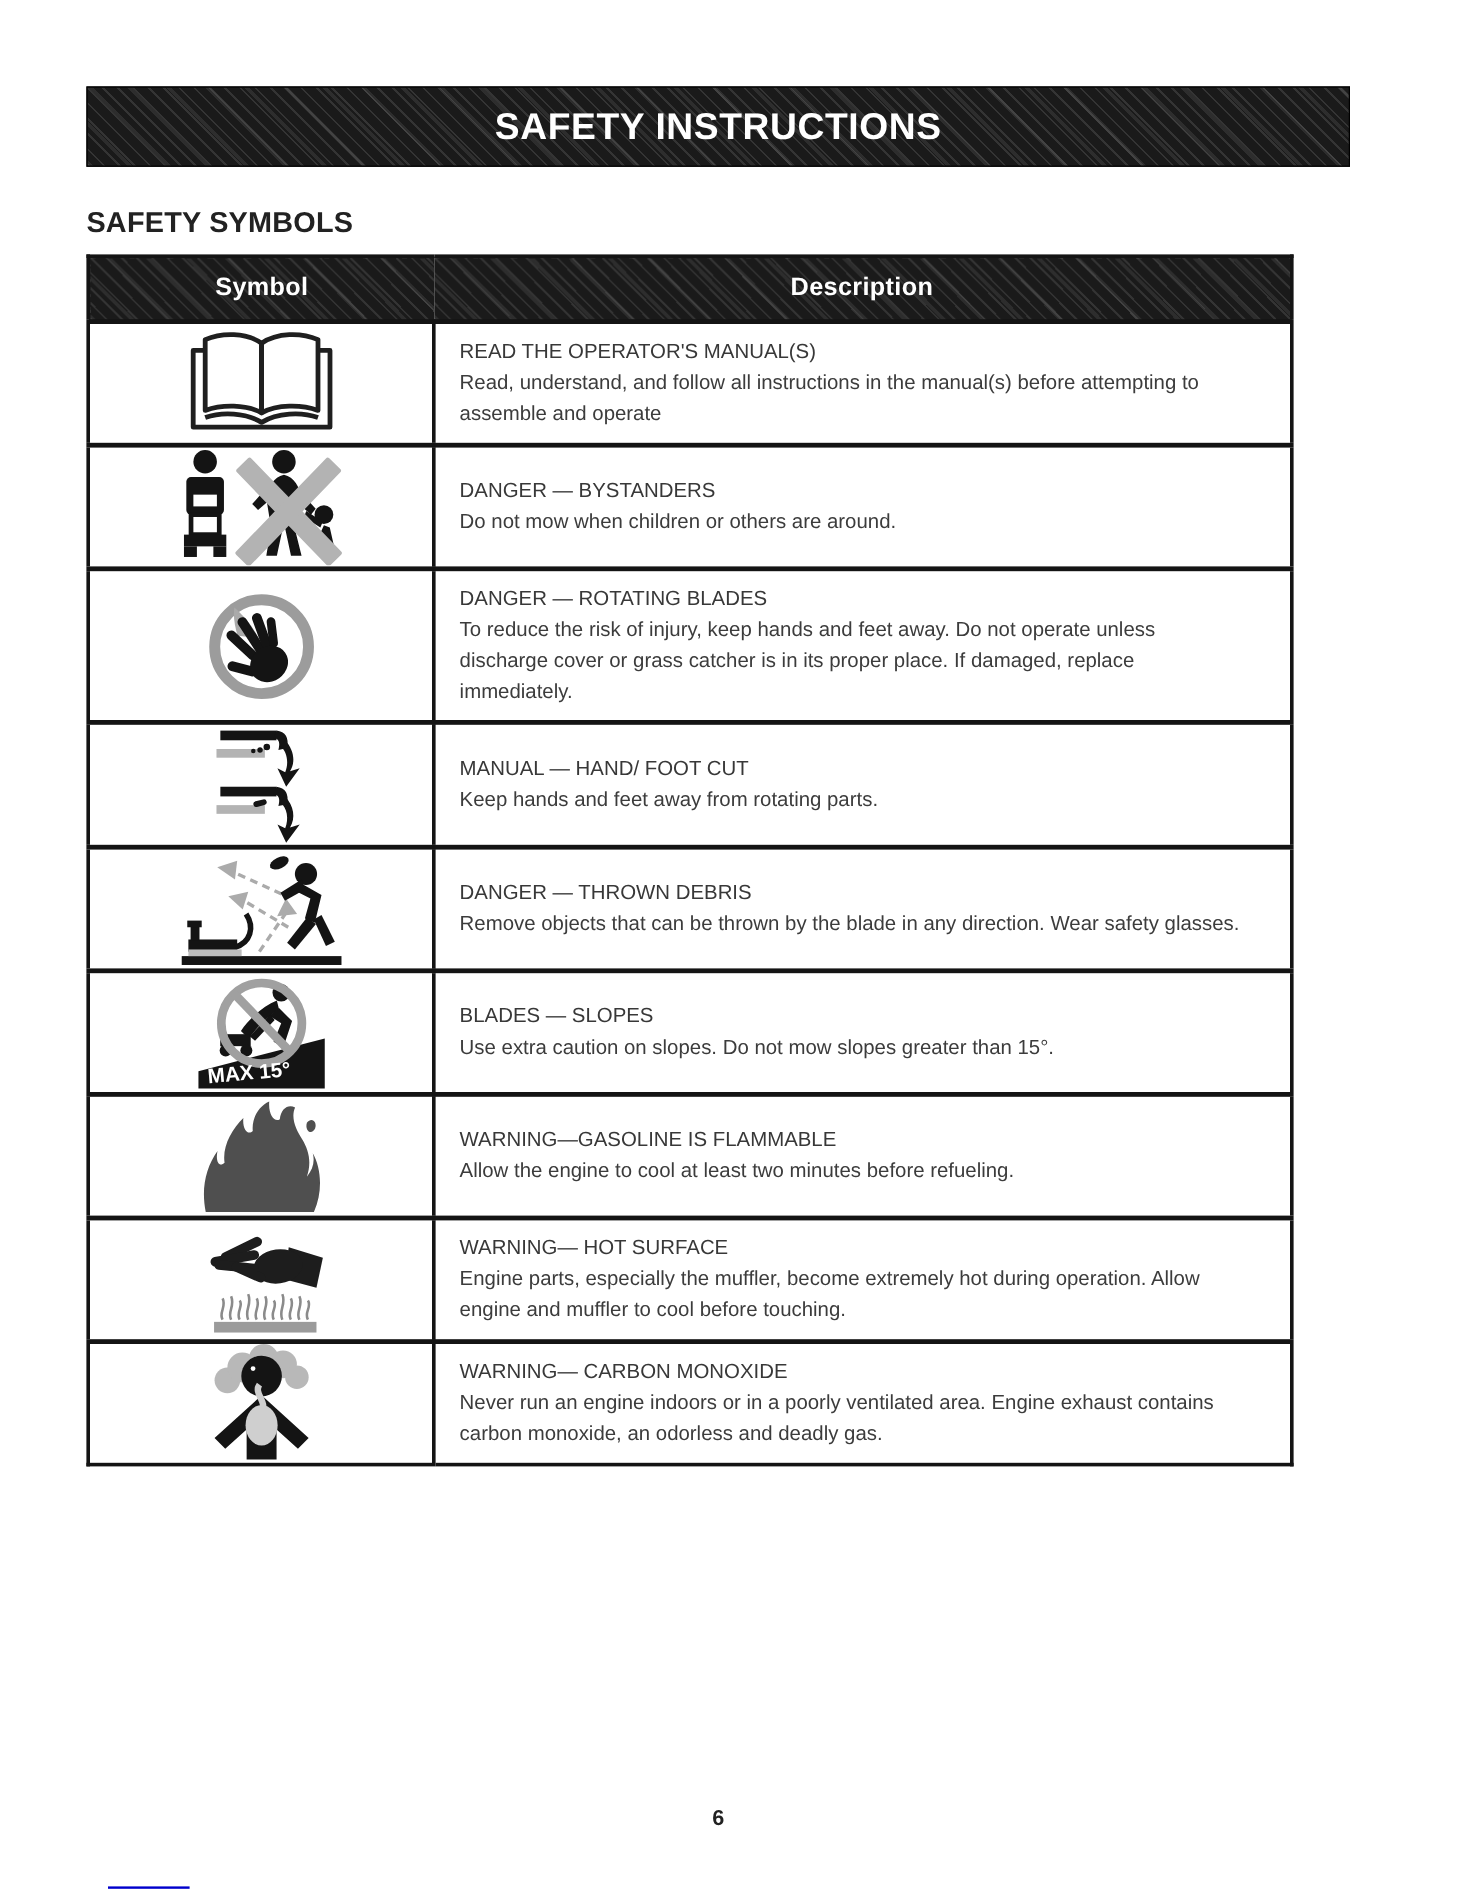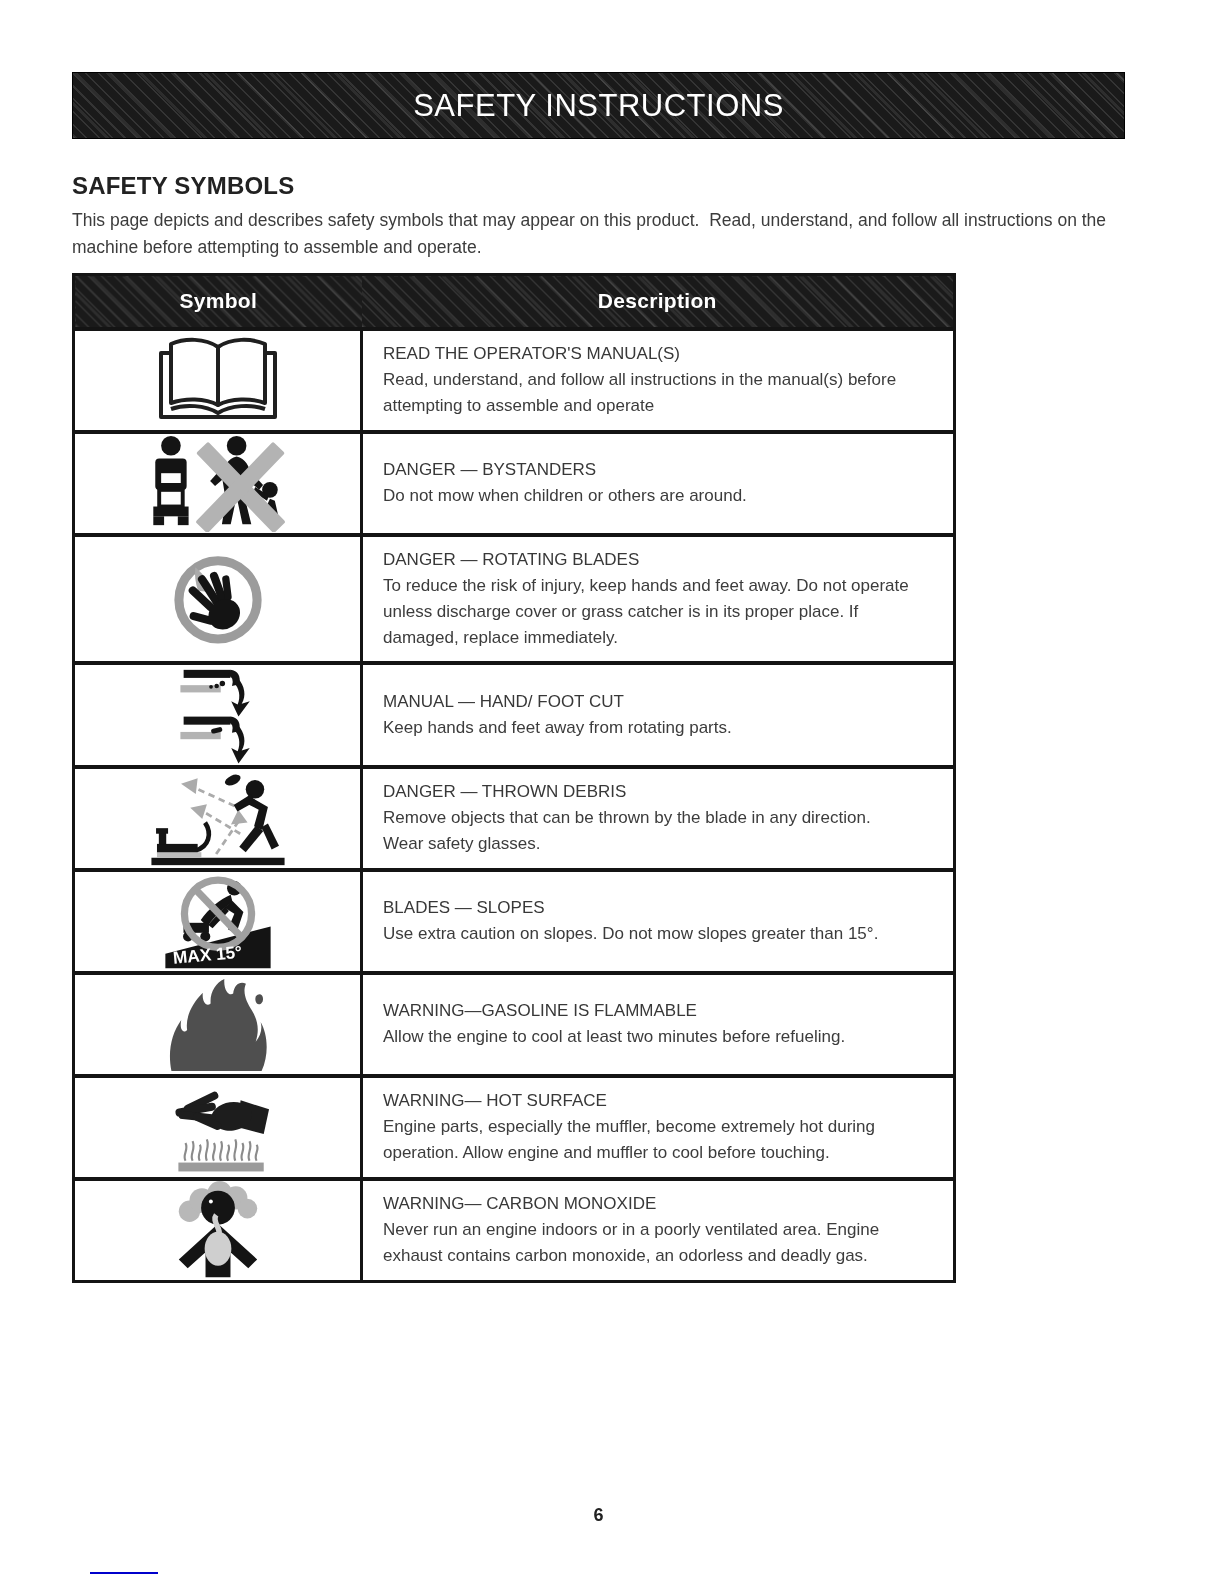--- a/index.html
+++ b/index.html
@@ -14,33 +14,33 @@
   .banner {
     margin-top:72px; height:67px;
     background-color:#1a1a1a;
     background-image:
       repeating-linear-gradient(45deg, rgba(130,130,130,.25) 0 1.5px, transparent 1.5px 9px),
       repeating-linear-gradient(45deg, rgba(90,90,90,.30) 0 3px, transparent 3px 23px);
     display:flex; align-items:center; justify-content:center;
     border:1px solid #000;
   }
   .banner span {
-    color:#ffffff; font-weight:normal; font-size:31px; letter-spacing:.5px;
+    color:#ffffff; font-weight:bold; font-size:31px; letter-spacing:.5px;
   }
 
   h1.section-title {
     margin-top:33px; font-size:24px; font-weight:bold; color:#222; letter-spacing:.2px;
   }
   p.intro {
     margin-top:7px; font-size:17.5px; line-height:27px; color:#3c3c3c;
     white-space:pre-wrap; max-width:1050px;
   }
 
   table.symbols {
-    margin-top:12px; width:884px; border-collapse:collapse;
+    margin-top:12px; width:1006px; border-collapse:collapse;
     border:3px solid #141414;
   }
   table.symbols thead th {
     height:54px;
     background-color:#1a1a1a;
     background-image:
       repeating-linear-gradient(45deg, rgba(130,130,130,.25) 0 1.5px, transparent 1.5px 9px),
       repeating-linear-gradient(45deg, rgba(90,90,90,.30) 0 3px, transparent 3px 23px);
     color:#fff; font-size:21px; font-weight:bold; text-align:center; letter-spacing:.3px;
   }
@@ -65,21 +65,20 @@
 <body>
 
 <div class="content">
 
   <div class="banner">
     <span>SAFETY INSTRUCTIONS</span>
   </div>
 
   <h1 class="section-title">SAFETY SYMBOLS</h1>
 
-  <p class="intro">This page depicts and describes safety symbols that may appear on this product.  Read, understand, and follow all instructions on the machine before attempting to assemble and operate.</p>
 
   <table class="symbols">
     <thead>
       <tr>
         <th>Symbol</th>
         <th>Description</th>
       </tr>
     </thead>
     <tbody>
 

